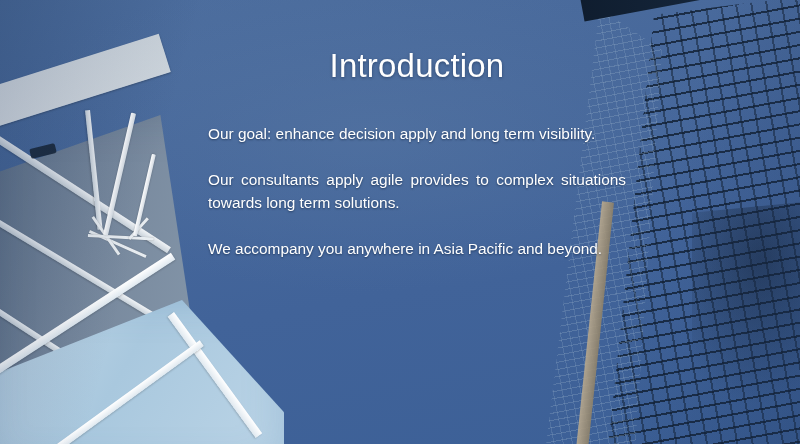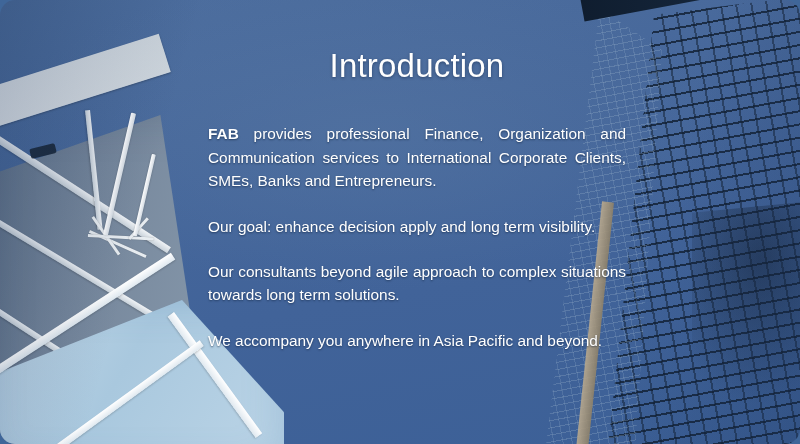--- a/index.html
+++ b/index.html
@@ -4,21 +4,20 @@
 <style>
   html,body{margin:0;padding:0;}
   body{
     width:800px;height:444px;overflow:hidden;
     font-family:"Liberation Sans","DejaVu Sans",sans-serif;
     background:#3f6699;
   }
   #slide{
     position:relative;width:800px;height:444px;overflow:hidden;
     background:linear-gradient(170deg,#4d6e9e 0%,#47689b 30%,#416399 62%,#3c6097 100%);
-    border-radius:15px;
   }
 
   
   .sky-glow{
     position:absolute;inset:0;
     background:radial-gradient(ellipse 70% 55% at 46% 30%,rgba(92,124,166,.38) 0%,rgba(70,104,152,0) 65%);
     pointer-events:none;
   }
   .sky-dark{
     position:absolute;inset:0;
@@ -181,30 +180,27 @@
       <div class="tr-cap"></div>
     </div>
 
     <div class="sky-dark"></div>
   </div>
 
   <div id="content">
 
     <h1 id="page-title">Introduction</h1>
 
-    <p class="para">
-      <b>FAB</b><span> provides professional Finance, Organization and Communication services to International Corporate Clients, SMEs, Banks and Entrepreneurs.</span>
-    </p>
 
     <p class="para">
       <span>Our goal: enhance decision apply and long term visibility.</span>
     </p>
 
     <p class="para">
-      <span>Our consultants beyond agile approach to complex situations towards long term solutions.</span>
+      <span>Our consultants apply agile provides to complex situations towards long term solutions.</span>
     </p>
 
     <p class="para">
       <span>We accompany you anywhere in Asia Pacific and beyond.</span>
     </p>
 
   </div>
 </div>
 
 </body></html>

